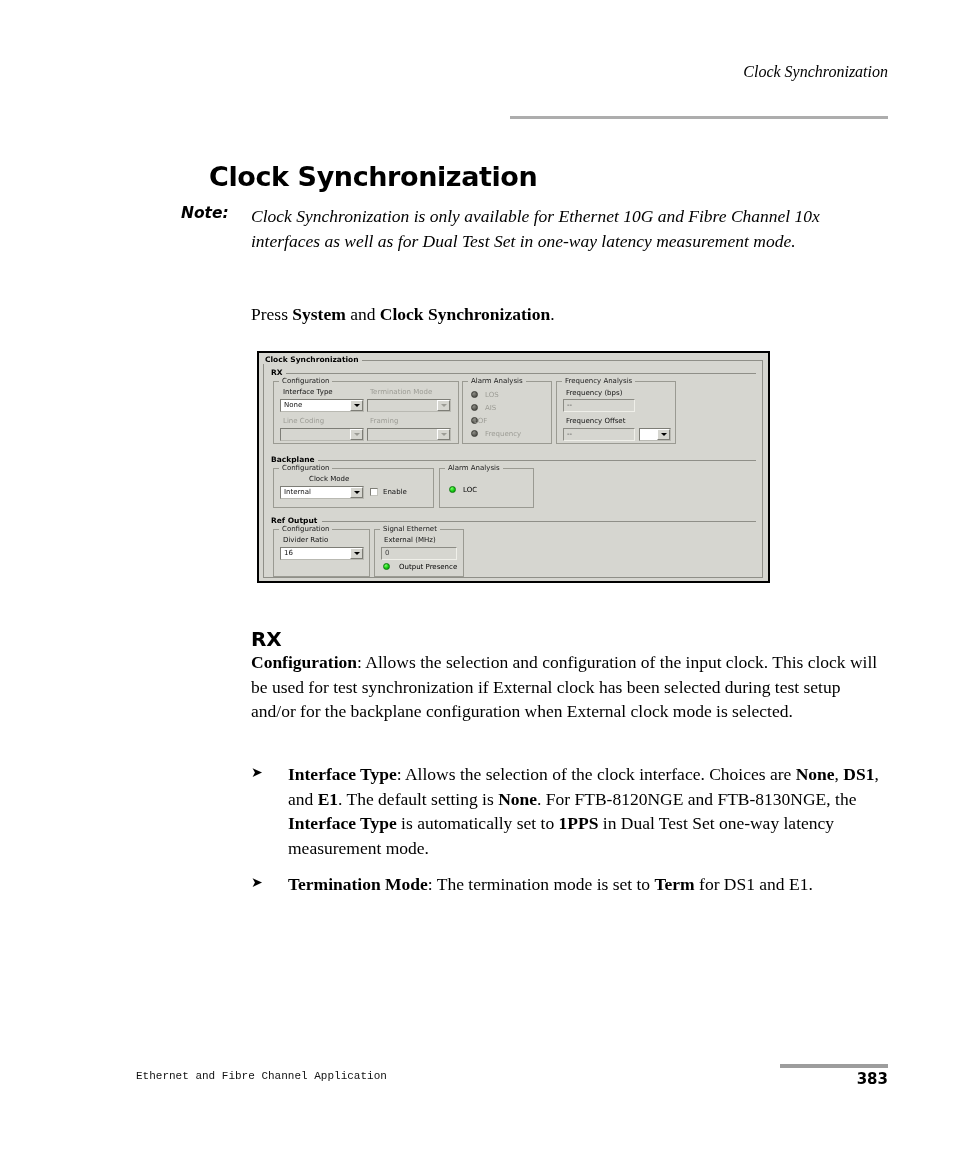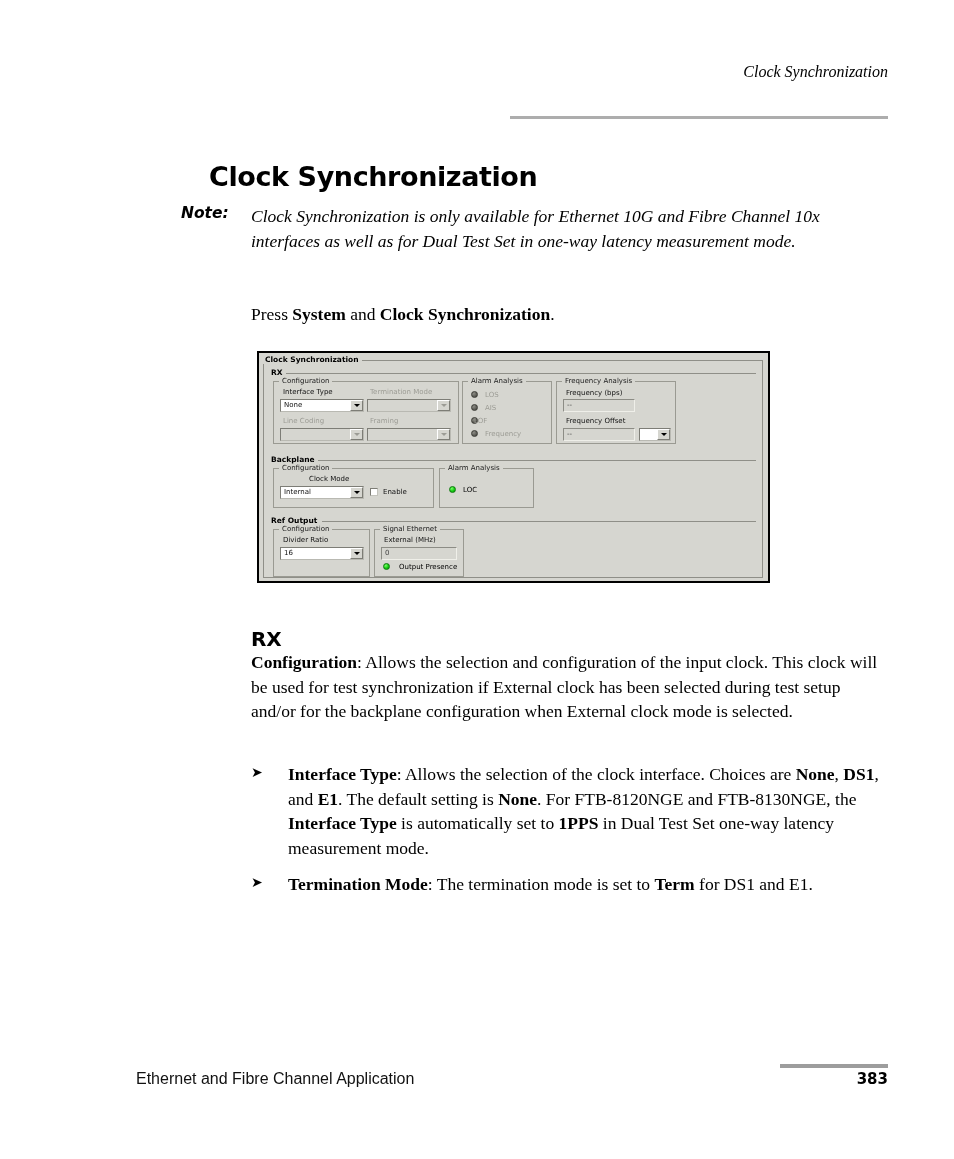--- a/index.html
+++ b/index.html
@@ -293,22 +293,22 @@
   }
   .bullet-text {
     margin-left: 37px;
   }
 
   
   .footer-text {
     position: absolute;
     left: 136px;
     top: 1070px;
-    font-family: Liberation Sans, sans-serif;
-    font-size: 16px;
+    font-family: Liberation Mono, monospace;
+    font-size: 11px;
     color: #111;
   }
   .footer-rule {
     position: absolute;
     left: 780px;
     top: 1064px;
     width: 108px;
     height: 4px;
     background: #9d9d9d;
   }

